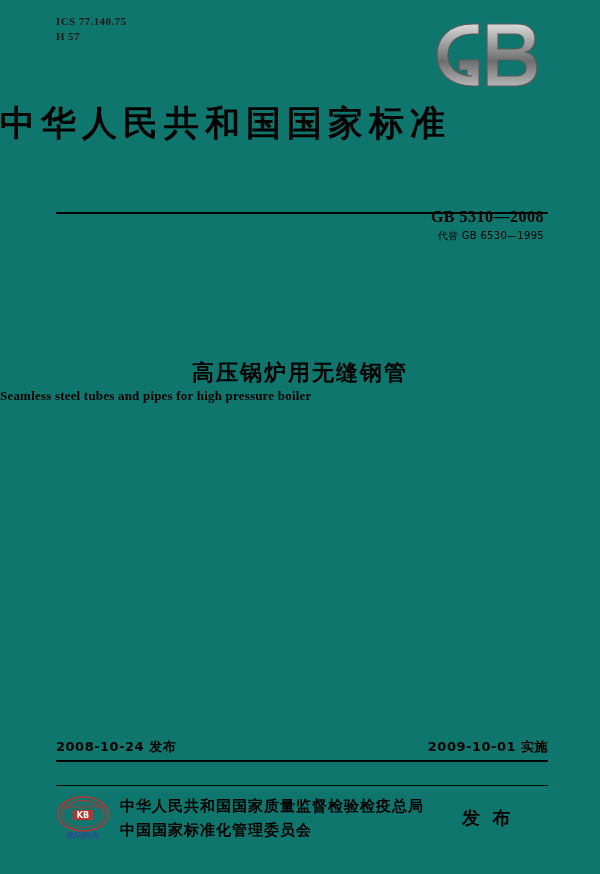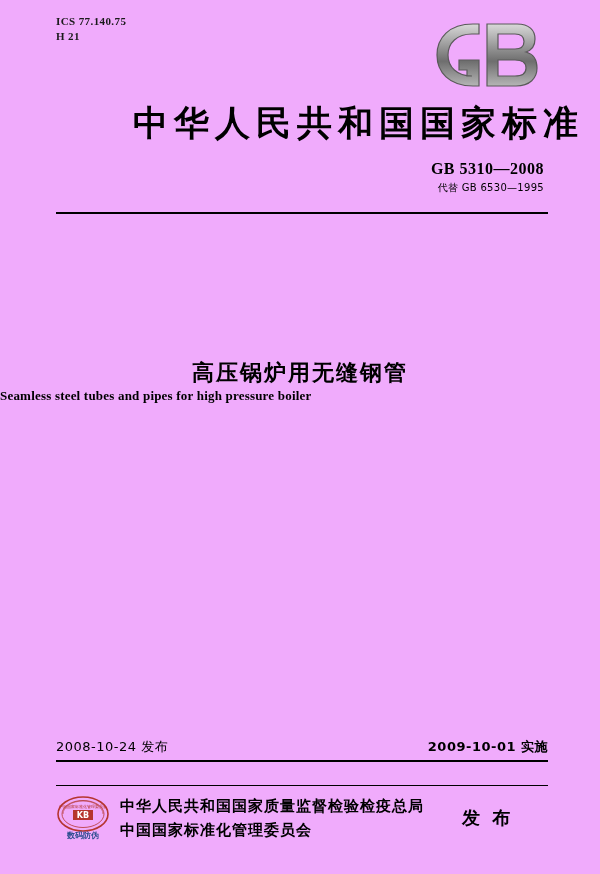--- a/index.html
+++ b/index.html
@@ -7,21 +7,21 @@
     padding: 0;
     background: #ffffff;
   }
   body {
     font-family: "Liberation Serif", serif;
   }
   .page {
     position: relative;
     width: 600px;
     height: 874px;
-    background: #f0abfc;
+    background: #0f766e;
     overflow: hidden;
   }
 
   
   .ics-block {
     position: absolute;
     left: 56px;
     top: 14px;
     font-family: "Liberation Serif", serif;
     font-weight: bold;
@@ -40,21 +40,21 @@
     height: 78px;
   }
   .gb-logo svg { display: block; }
 
   
   .main-title {
     position: absolute;
     left: 0;
     right: 16px;
     top: 100px;
-    text-align: right;
+    text-align: left;
     font-family: "DejaVu Sans", sans-serif;
     font-weight: bold;
     font-size: 35px;
     letter-spacing: 6px;
     color: #000000;
     white-space: nowrap;
   }
 
   
   .std-number {
@@ -62,20 +62,21 @@
     right: 56px;
     top: 160px;
     text-align: right;
     color: #000;
   }
   .std-number .num {
     font-family: "Liberation Serif", serif;
     font-weight: bold;
     font-size: 16px;
     letter-spacing: 0.5px;
+    margin-top: 48px;
   }
   .std-number .replaces {
     margin-top: 3px;
     font-family: "DejaVu Sans", sans-serif;
     font-size: 10px;
     letter-spacing: 0.3px;
   }
 
   
   .rule {
@@ -114,21 +115,21 @@
     letter-spacing: 0.2px;
     color: #000;
   }
 
   
   .date-issue {
     position: absolute;
     left: 56px;
     top: 738px;
     font-family: "DejaVu Sans", sans-serif;
-    font-weight: normal;
+    font-weight: bold;
     font-size: 13px;
     letter-spacing: 0.5px;
     color: #000;
   }
   .date-effective {
     position: absolute;
     right: 52px;
     top: 738px;
     font-family: "DejaVu Sans", sans-serif;
     font-weight: bold;
@@ -179,21 +180,21 @@
     color: #000;
   }
 </style>
 </head>
 <body>
 
 <div class="page">
 
   <div class="ics-block">
     <div>ICS 77.140.75</div>
-    <div>H 21</div>
+    <div>H 57</div>
   </div>
 
   <div class="gb-logo">
     <svg viewBox="0 0 125 78" width="125" height="78" aria-hidden="true">
       <defs>
         <linearGradient id="gbgrad" x1="0" y1="0" x2="0" y2="1">
           <stop offset="0%" stop-color="#d9d9d9"></stop>
           <stop offset="35%" stop-color="#9a9a9a"></stop>
           <stop offset="60%" stop-color="#6e6e6e"></stop>
           <stop offset="100%" stop-color="#b5b5b5"></stop>

